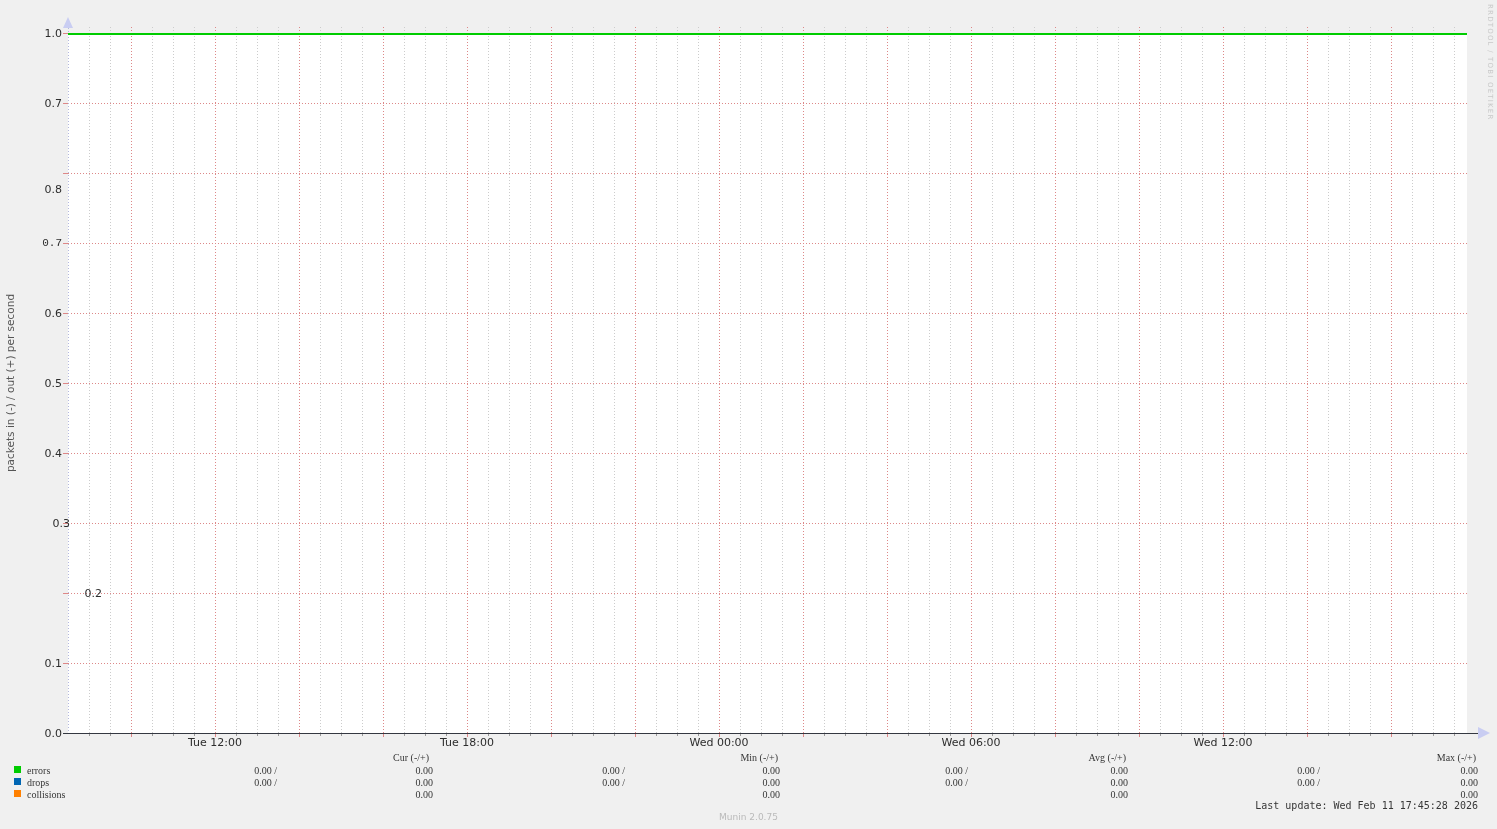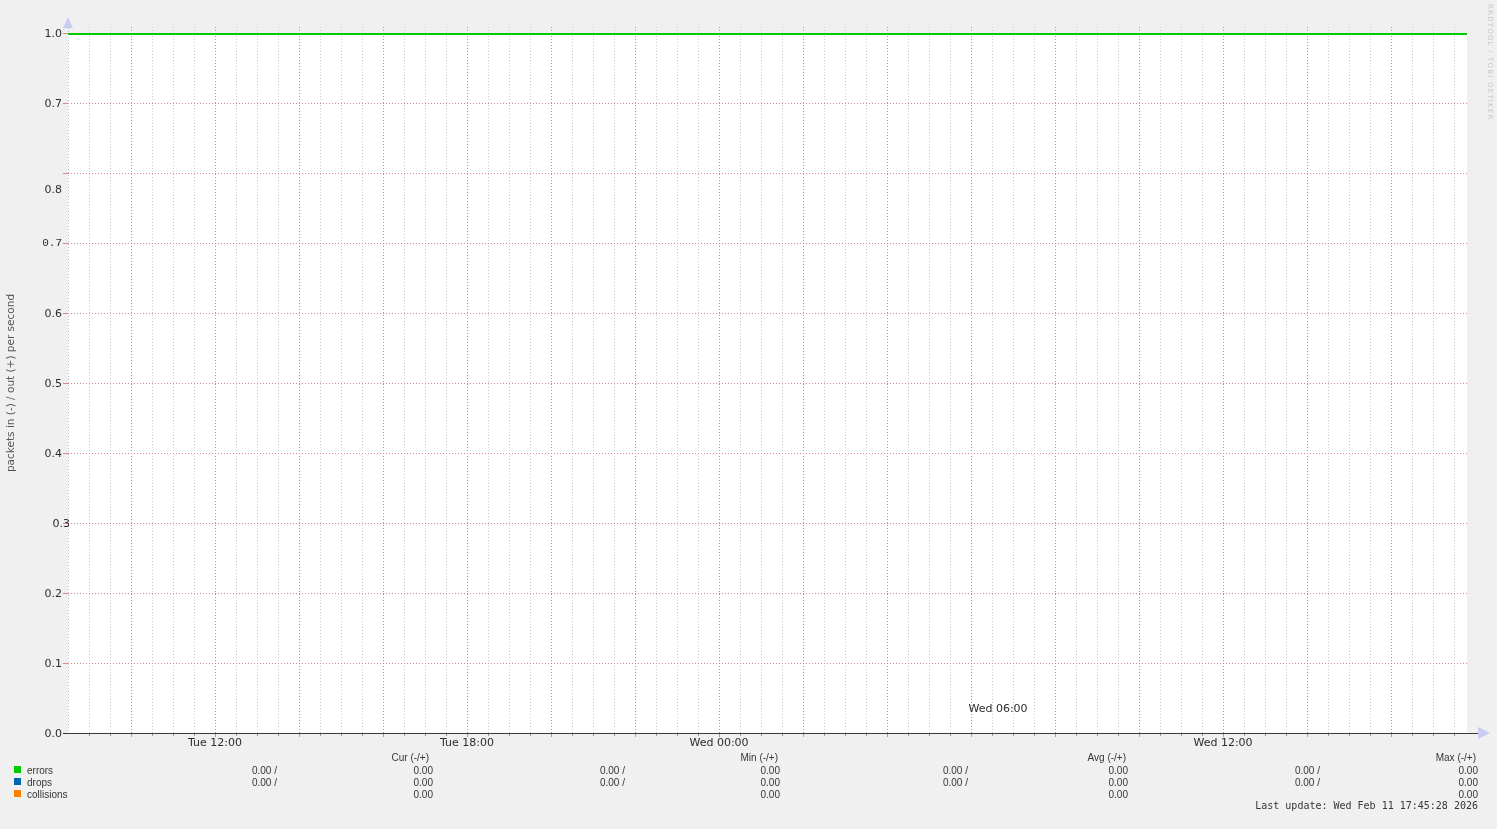--- a/index.html
+++ b/index.html
@@ -29,21 +29,21 @@
   svg{position:absolute;top:0;left:0;}
   .ytick{
     position:absolute;left:0;width:62px;text-align:right;
     font-size:11px;color:#2d2d2d;line-height:11px;
   }
   .xtick{
     position:absolute;transform:translateX(-50%);
     font-size:11px;color:#2d2d2d;line-height:11px;white-space:nowrap;
   }
   .mono{
-    font-family:Liberation Sans, sans-serif;
+    font-family:Liberation Serif, serif;
     font-size:10px;color:#363636;line-height:12px;
     position:absolute;white-space:pre;
   }
   .rightcol{text-align:right;}
   .legend-square{position:absolute;width:7px;height:7px;}
   .last-update{
     position:absolute;top:800px;left:1178px;width:300px;text-align:right;
     font-family:"DejaVu Sans Mono", monospace;font-size:10px;color:#363636;
   }
   .munin-version{
@@ -214,35 +214,35 @@
         <line x1="68.5" y1="28" x2="68.5" y2="733" stroke="#b4b8dd" stroke-width="1" stroke-dasharray="1,2"></line>
         <polygon points="63,28 68,17 73,28" fill="#c9cdf2"></polygon>
         <line x1="63" y1="733.5" x2="1478" y2="733.5" stroke="#343841" stroke-width="1"></line>
         <polygon points="1478,727 1490,733 1478,739" fill="#c9cdf2"></polygon>
         <line x1="68" y1="34" x2="1467" y2="34" stroke="#00CC00" stroke-width="2"></line>
       </svg>
     </div>
   <div id="yticks">
       <div class="ytick" style="top: 728px;">0.0</div>
       <div class="ytick" style="top: 658px;">0.1</div>
-      <div class="ytick" style="top: 588px;">0.2</div>
+      <div class="ytick" style="top: 588px; padding-left: 40px;">0.2</div>
       <div class="ytick" style="top: 518px; margin-left: 8px;">0.3</div>
       <div class="ytick" style="top: 448px;">0.4</div>
       <div class="ytick" style="top: 378px;">0.5</div>
       <div class="ytick" style="top: 308px;">0.6</div>
       <div class="ytick" style="top: 238px; font-family: Liberation Mono, monospace;">0.7</div>
       <div class="ytick" style="top: 168px; margin-top: 16px;">0.8</div>
       <div class="ytick" style="top: 98px;">0.7</div>
       <div class="ytick" style="top: 28px;">1.0</div>
     </div>
   <div id="xticks">
       <div class="xtick" style="left: 215px; top: 737px;">Tue 12:00</div>
       <div class="xtick" style="left: 467px; top: 737px;">Tue 18:00</div>
       <div class="xtick" style="left: 719px; top: 737px;">Wed 00:00</div>
-      <div class="xtick" style="left: 971px; top: 703px; margin-left: 27px;">Wed 06:00</div>
+      <div class="xtick" style="left: 971px; top: 737px;">Wed 06:00</div>
       <div class="xtick" style="left: 1223px; top: 737px;">Wed 12:00</div>
     </div>
   <div id="legend">
       <div class="mono rightcol" style="top: 752px; left: 299px; width: 130px;">Cur (-/+)</div>
       <div class="mono rightcol" style="top: 752px; left: 648px; width: 130px;">Min (-/+)</div>
       <div class="mono rightcol" style="top: 752px; left: 996px; width: 130px;">Avg (-/+)</div>
       <div class="mono rightcol" style="top: 752px; left: 1346px; width: 130px;">Max (-/+)</div>
       <div class="legend-square" style="left: 14px; top: 766px; background: rgb(0, 204, 0);"></div>
       <div class="mono" style="left: 27px; top: 765px;">errors</div>
       <div class="mono rightcol" style="top: 765px; left: 147px; width: 130px;">0.00 /</div>
@@ -264,13 +264,14 @@
       <div class="mono rightcol" style="top: 777px; left: 1190px; width: 130px;">0.00 /</div>
       <div class="mono rightcol" style="top: 777px; left: 1348px; width: 130px;">0.00</div>
       <div class="legend-square" style="left: 14px; top: 790px; background: rgb(255, 128, 0);"></div>
       <div class="mono" style="left: 27px; top: 789px;">collisions</div>
       <div class="mono rightcol" style="top: 789px; left: 303px; width: 130px;">0.00</div>
       <div class="mono rightcol" style="top: 789px; left: 650px; width: 130px;">0.00</div>
       <div class="mono rightcol" style="top: 789px; left: 998px; width: 130px;">0.00</div>
       <div class="mono rightcol" style="top: 789px; left: 1348px; width: 130px;">0.00</div>
     </div>
   <div class="last-update">Last update: Wed Feb 11 17:45:28 2026</div>
+  <div class="munin-version">Munin 2.0.75</div>
 </div>
 
 </body></html>

